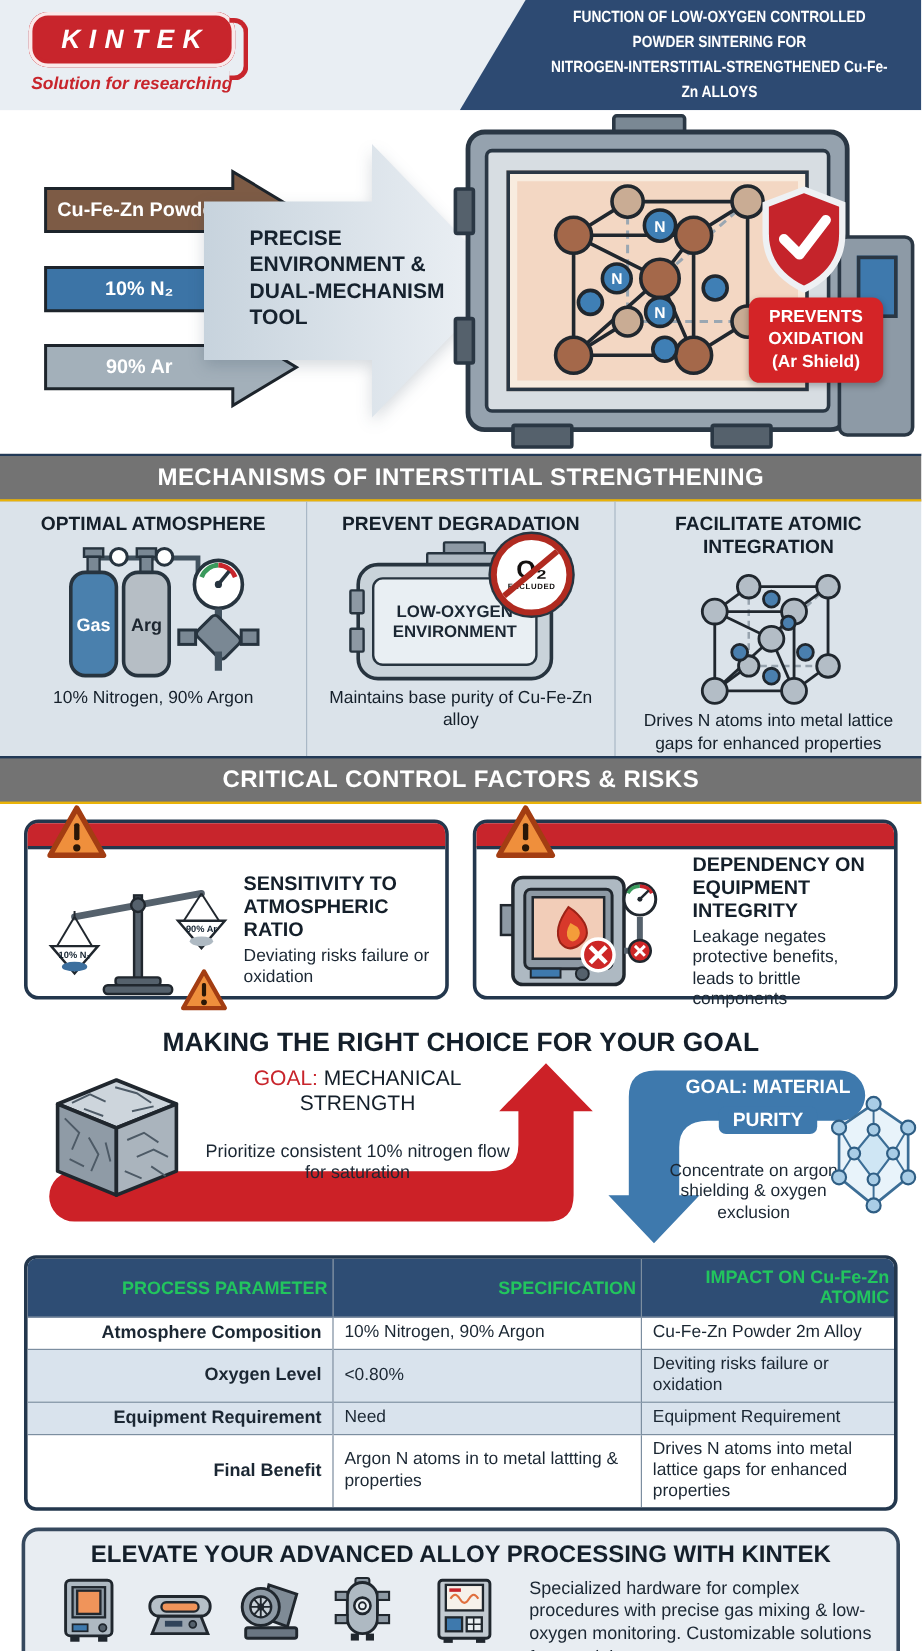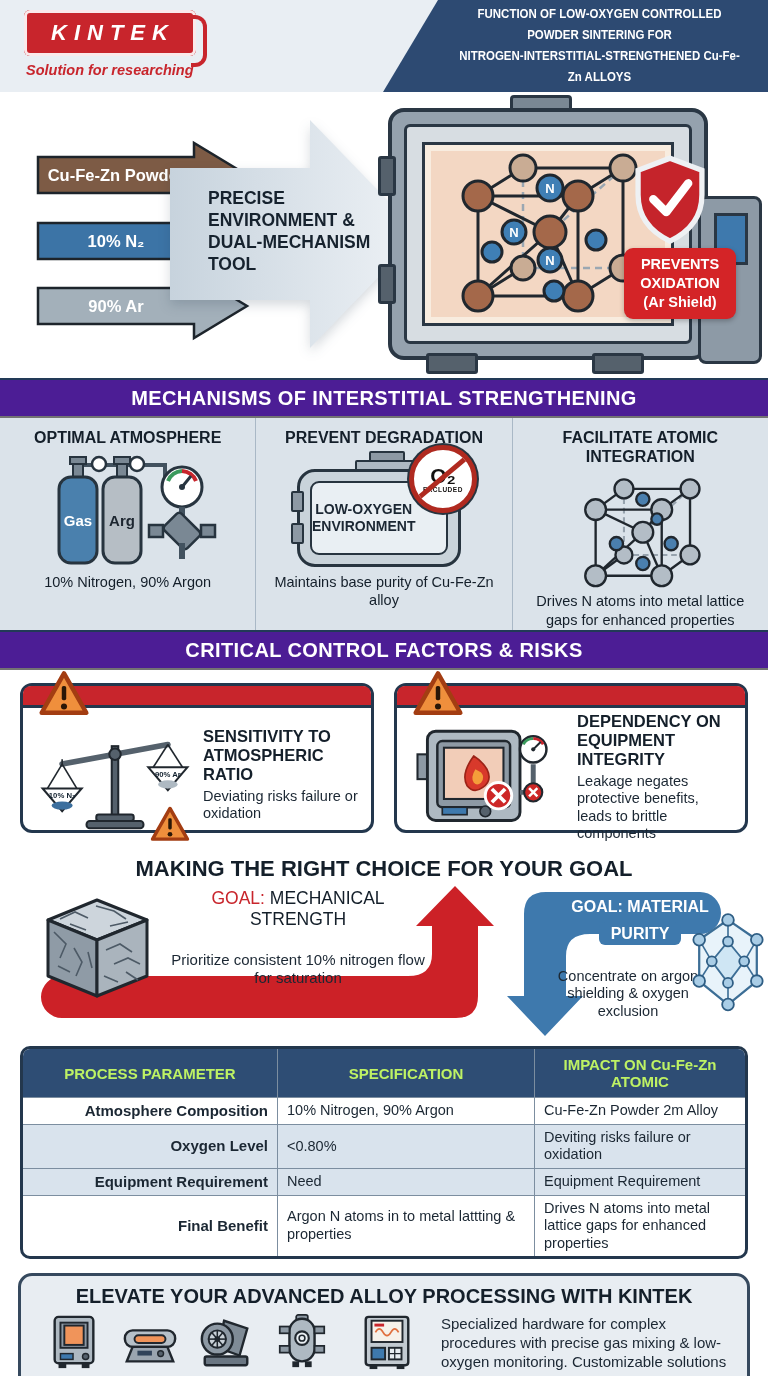--- a/index.html
+++ b/index.html
@@ -2,21 +2,21 @@
 <html><head>
 <meta charset="utf-8">
 <style>
   html,body{margin:0;padding:0;background:#fff;}
   .page{position:relative;width:768px;height:1376px;overflow:hidden;background:#fff;
         font-family:"Liberation Sans",sans-serif;color:#1b2733;}
 
   
   .header{position:relative;height:92px;background:#e9eef3;}
   .logo-box{position:absolute;left:24px;top:10px;width:172px;height:46px;background:#c8252c;
-            border-radius:6px;box-shadow:inset 0 0 0 3px rgba(255,255,255,.9), inset 0 0 0 6px #c8252c;
+            border-radius:16px;box-shadow:inset 0 0 0 3px rgba(255,255,255,.9), inset 0 0 0 6px #c8252c;
             display:flex;align-items:center;justify-content:center;}
   .logo-box::after{content:"";position:absolute;right:-11px;top:5px;width:12px;height:44px;
             border:4px solid #c8252c;border-left:none;border-radius:0 12px 12px 0;}
   .logo-text{color:#fff;font-weight:bold;font-style:italic;font-size:22px;letter-spacing:7px;padding-left:6px;}
   .tagline{position:absolute;left:26px;top:62px;color:#c8252c;font-weight:bold;font-style:italic;font-size:14.5px;}
   .title-band{position:absolute;top:0;right:0;width:385px;height:100%;background:#2d4a72;
               clip-path:polygon(55px 0,100% 0,100% 100%,0 100%);
               display:flex;align-items:center;justify-content:center;box-sizing:border-box;padding-left:48px;}
   .title-inner{color:#fff;font-weight:bold;font-size:13.5px;line-height:1.55;text-align:center;
                transform:scaleX(.85);width:380px;}
@@ -41,36 +41,36 @@
   .f-panel{position:absolute;right:-54px;top:88px;width:58px;height:162px;background:#8d9aa6;
            border:3px solid #2a3744;border-radius:8px;}
   .f-screen{position:absolute;left:13px;top:14px;width:28px;height:46px;background:#3e79ad;border:3px solid #2a3744;}
   .lattice{position:absolute;left:40px;top:40px;}
   .shield{position:absolute;left:244px;top:44px;}
   .ox-badge{position:absolute;left:236px;top:140px;width:104px;background:#d42427;border-radius:9px;
             padding:7px 4px;text-align:center;color:#fff;font-weight:bold;font-size:14.5px;line-height:1.3;
             box-shadow:0 2px 5px rgba(0,0,0,.25);}
 
   
-  .band{height:36px;background:#4c1d95;color:#fff;display:flex;align-items:center;justify-content:center;
-        font-weight:bold;font-size:20px;letter-spacing:.4px;border-top:2px solid #223a57;border-bottom:2px solid #737373;}
+  .band{height:36px;background:#737373;color:#fff;display:flex;align-items:center;justify-content:center;
+        font-weight:bold;font-size:20px;letter-spacing:.4px;border-top:2px solid #223a57;border-bottom:2px solid #eab308;}
 
   
   .mech{height:212px;background:#dbe3ea;display:flex;}
   .mech-col{flex:1;display:flex;flex-direction:column;align-items:center;padding-top:10px;box-sizing:border-box;}
   .mech-col + .mech-col{border-left:1px solid #a9b8c6;}
   .mech-title{font-weight:bold;font-size:16px;text-align:center;line-height:1.2;color:#141f2a;}
   .mech-icon{height:126px;display:flex;align-items:center;justify-content:center;position:relative;}
   .mech-cap{font-size:14.5px;text-align:center;line-height:1.25;color:#141f2a;max-width:228px;}
   .chm{position:relative;width:190px;height:118px;}
   .chm-cap1{position:absolute;left:80px;top:0;width:32px;height:10px;background:#8d99a4;border:2.5px solid #27343f;border-radius:2px;}
   .chm-cap2{position:absolute;left:66px;top:9px;width:60px;height:9px;background:#aeb9c2;border:2.5px solid #27343f;border-radius:2px;}
   .chm-body{position:absolute;left:8px;top:18px;width:158px;height:92px;background:#c9d3da;border:3px solid #27343f;border-radius:18px;}
   .chm-inner{position:absolute;left:10px;top:9px;right:10px;bottom:9px;background:#e9eff3;border:2.5px solid #27343f;
-             border-radius:9px;display:flex;align-items:center;text-align:center;
+             border-radius:9px;display:flex;align-items:center;justify-content:center;text-align:center;
              font-weight:bold;font-size:14px;line-height:1.25;color:#1b2733;}
   .chm-tab{position:absolute;left:2px;width:9px;height:17px;background:#8d99a4;border:2.5px solid #27343f;border-radius:2px;}
   .o2-badge{position:absolute;right:2px;top:-6px;width:58px;height:58px;background:#fff;border:5px solid #b02a20;
             border-radius:50%;box-shadow:0 0 0 2px #27343f;display:flex;flex-direction:column;align-items:center;
             justify-content:center;overflow:hidden;}
   .o2-badge::after{content:"";position:absolute;left:-6px;top:24px;width:72px;height:5px;background:#b02a20;transform:rotate(-40deg);}
   .o2-sym{font-weight:bold;font-size:21px;color:#13100f;line-height:1;}
   .o2-note{font-weight:bold;font-size:6.5px;color:#13100f;letter-spacing:.5px;}
 
   
@@ -97,21 +97,21 @@
   .goal-left .g-desc{font-size:15px;line-height:1.2;margin-top:21px;color:#1b2733;}
   .goal-right{position:absolute;left:556px;top:14px;width:168px;text-align:center;color:#fff;font-weight:bold;font-size:16px;line-height:1.1;}
   .goal-right .tab{display:inline-block;background:#3e79ad;border-radius:6px;padding:3px 12px;margin-top:6px;}
   .goal-right-desc{position:absolute;left:552px;top:84px;width:152px;text-align:center;font-size:14.5px;line-height:1.2;color:#1b2733;}
   .crystal-icon{position:absolute;left:692px;top:28px;}
   .arrows-svg{position:absolute;inset:0;}
 
   
   .table-wrap{margin:8px 20px 0 20px;border:3px solid #23374d;border-radius:10px;overflow:hidden;}
   table{width:100%;border-collapse:collapse;table-layout:fixed;}
-  th{background:#2e4d74;color:#bef264;font-weight:bold;font-size:15px;padding:7px 4px;border-right:1px solid #56master;}
+  th{background:#2e4d74;color:#22c55e;font-weight:bold;font-size:15px;padding:7px 4px;border-right:1px solid #56master;text-align:right;}
   th,td{border-right:1px solid #7c8ea0;}
   th:last-child,td:last-child{border-right:none;}
   td{font-size:14.5px;padding:4px 9px;border-top:1px solid #7c8ea0;line-height:1.2;}
   td.param{font-weight:bold;font-size:15px;text-align:right;}
   tr.alt{background:#d9e3ed;padding-left:23px;}
 
   
   .cta{margin:14px 18px 0 18px;background:#e8edf2;border:3px solid #36495e;border-radius:14px;
        padding:9px 12px 8px 12px;box-sizing:border-box;height:118px;}
   .cta-title{text-align:center;font-weight:bold;font-size:20px;color:#141f2a;}

